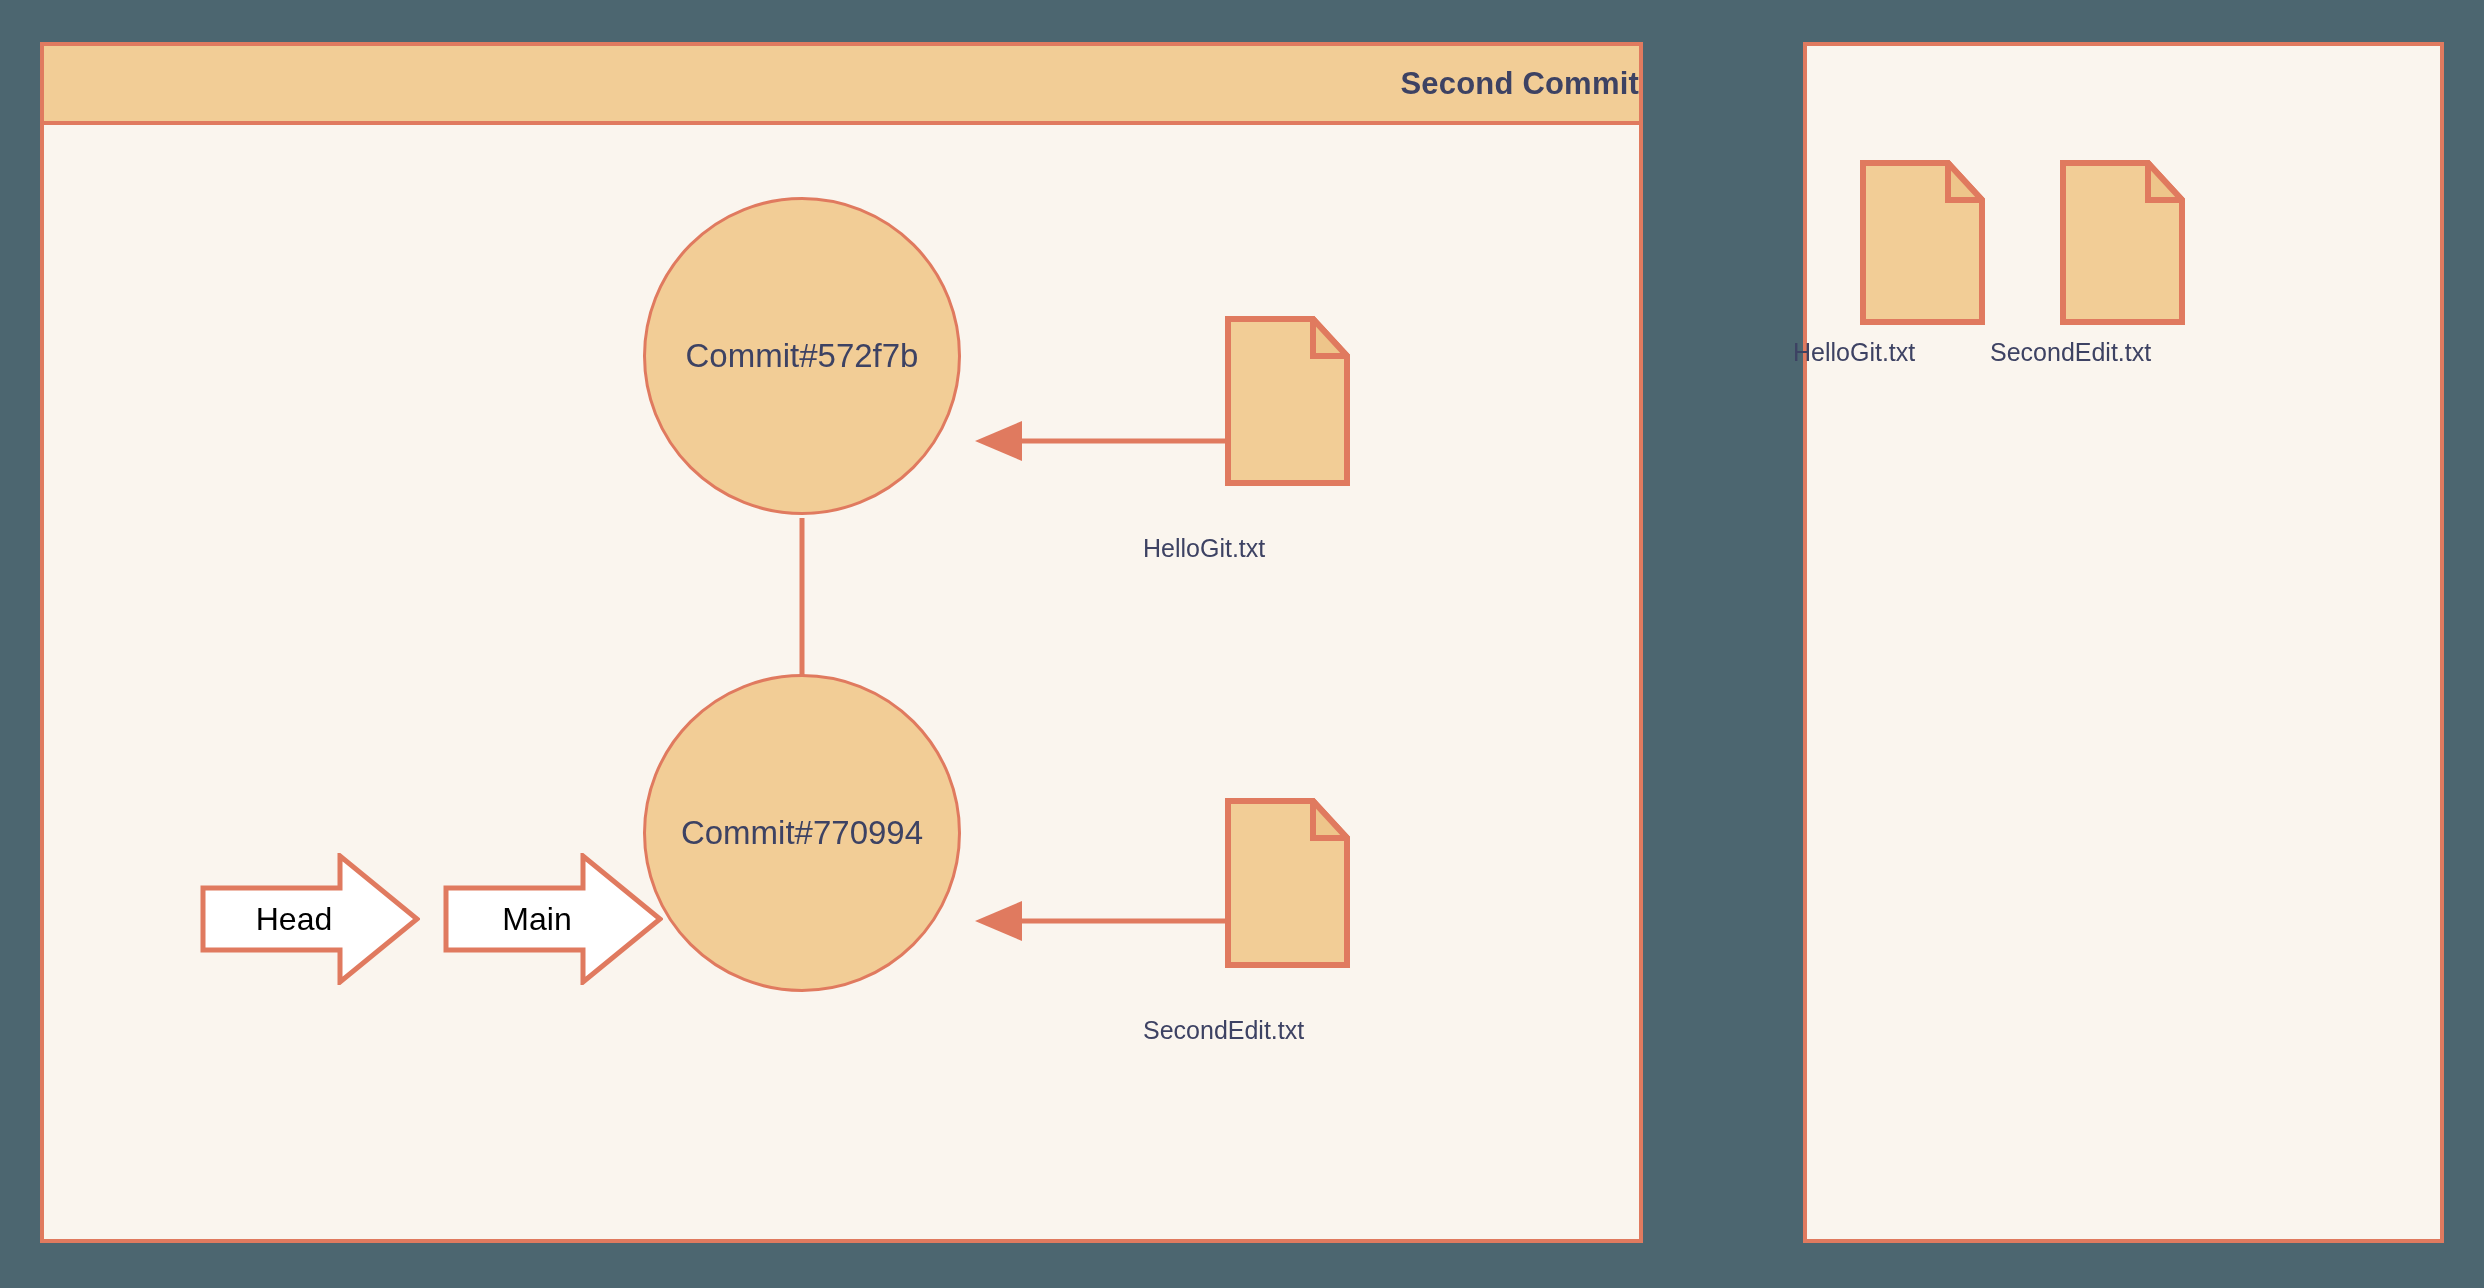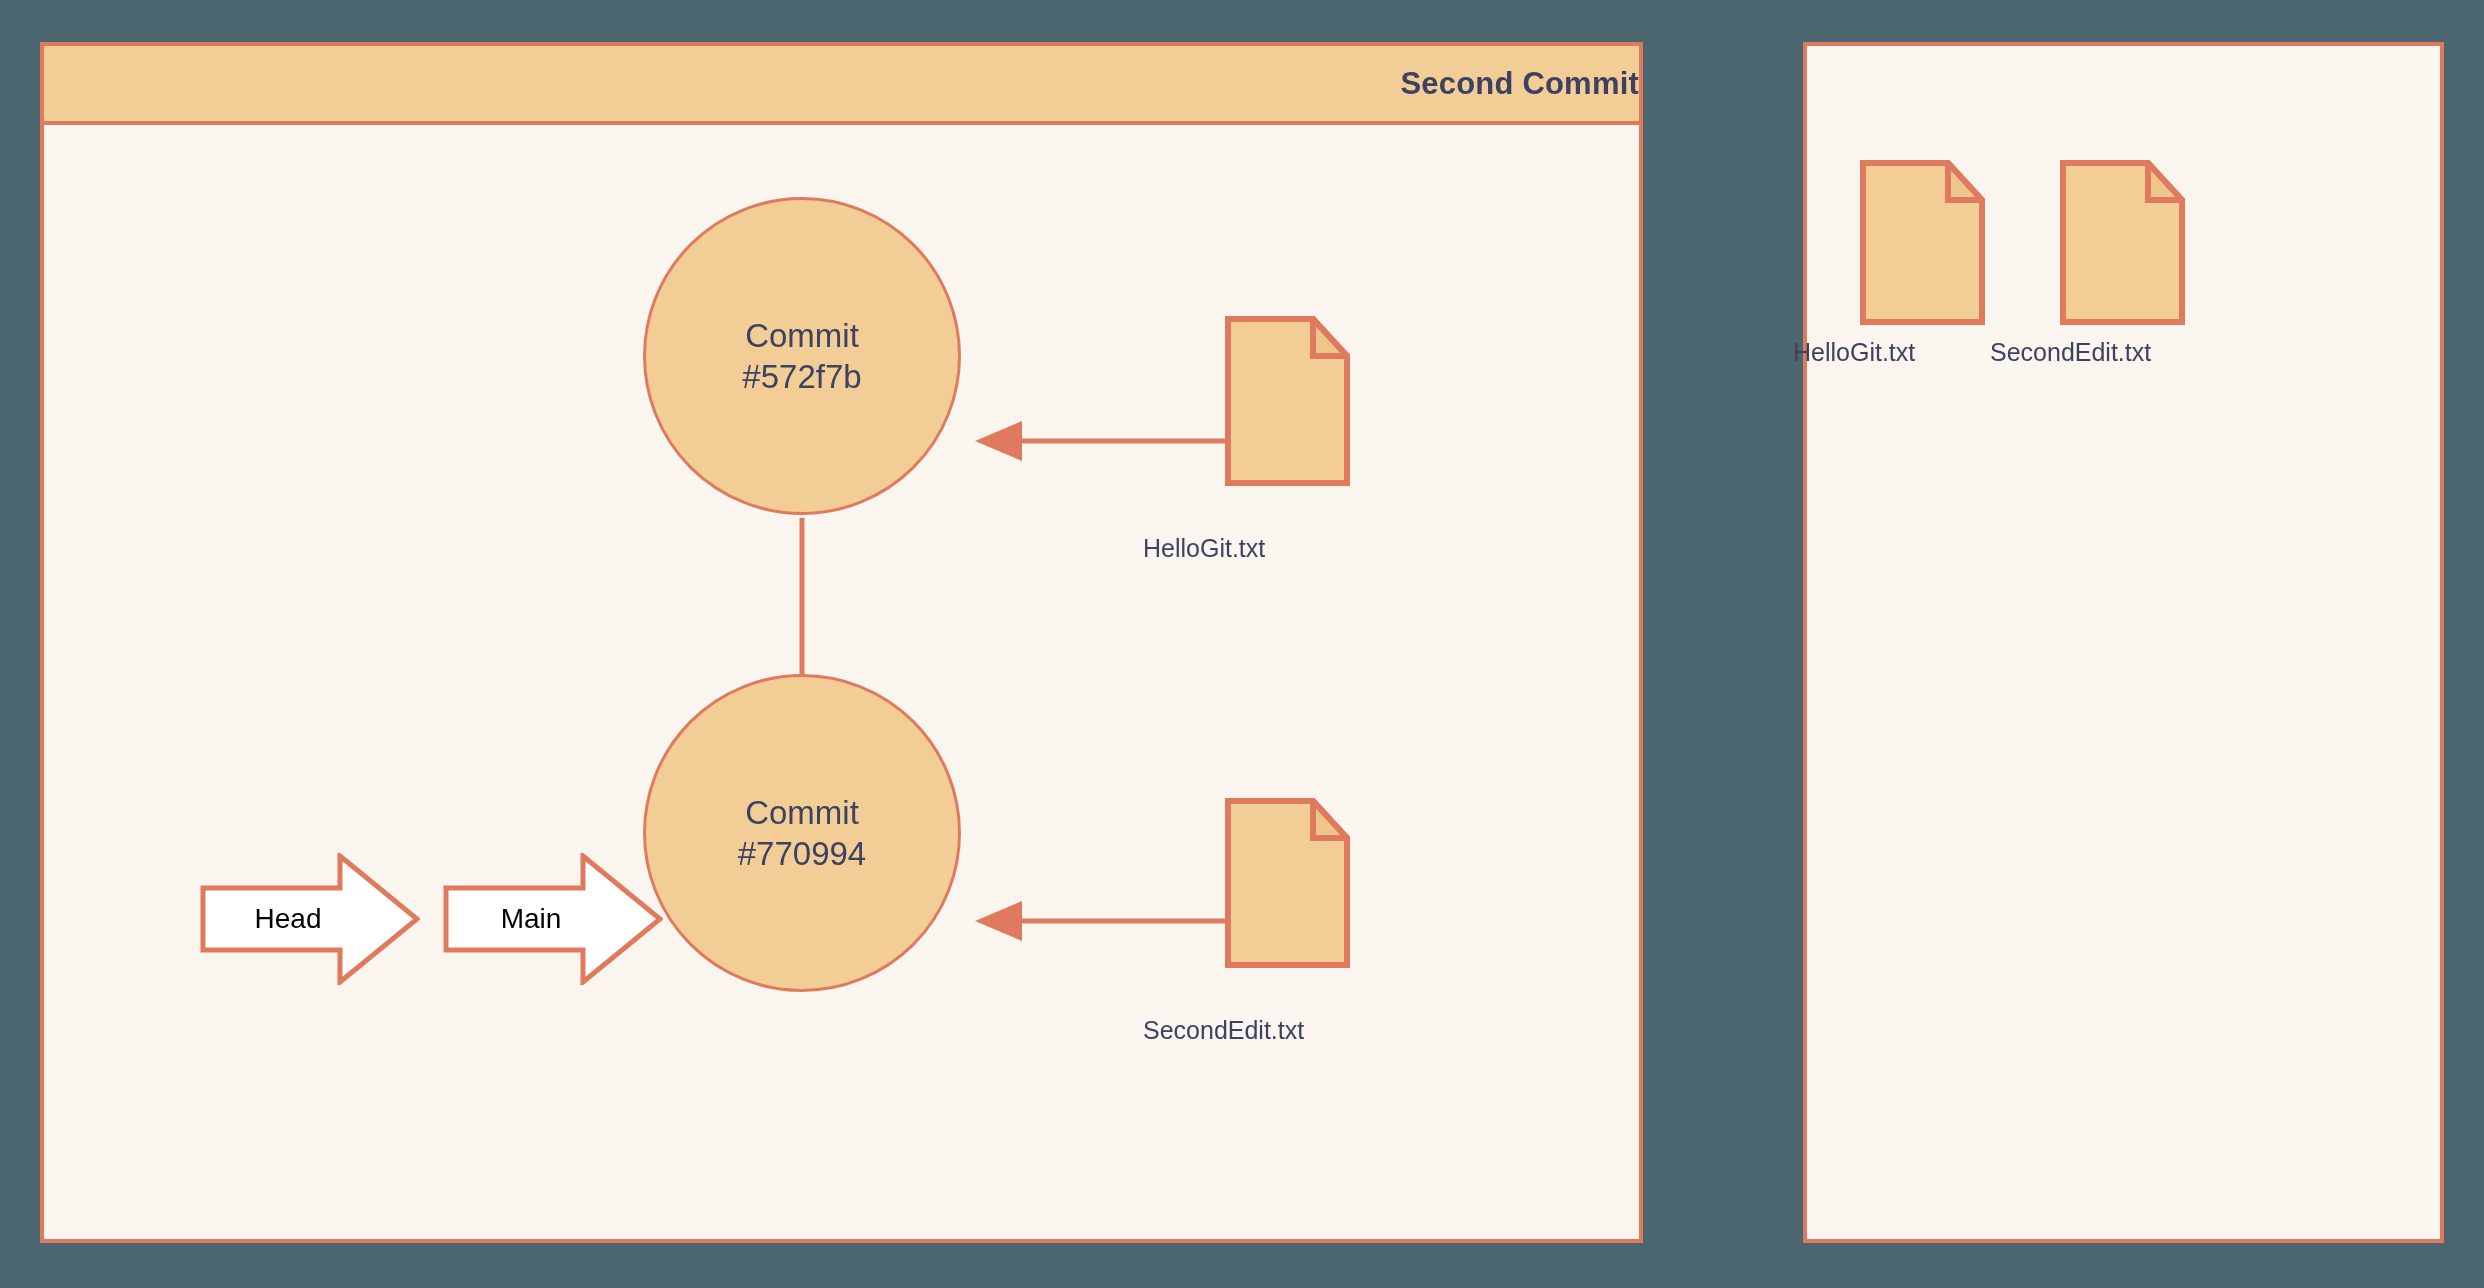--- a/index.html
+++ b/index.html
@@ -70,21 +70,21 @@
   
   .commit-node {
     position: absolute;
     width: 318px;
     height: 318px;
     border-radius: 50%;
     background: #f2cd96;
     border: 3px solid #e07a5f;
     box-sizing: border-box;
     display: flex;
-    flex-direction: column;
+    flex-direction: row;
     align-items: center;
     justify-content: center;
     color: #3d4263;
     font-size: 33px;
     line-height: 1.25;
   }
 
   #commit-node-1 { left: 643px; top: 197px; }
   #commit-node-2 { left: 643px; top: 674px; }
 
@@ -127,28 +127,28 @@
 
   
   .ref-arrow {
     position: absolute;
     width: 220px;
     height: 132px;
   }
   .ref-arrow svg { display: block; }
   .ref-arrow-label {
     position: absolute;
-    left: 0;
+    left: 6px;
     top: 0;
     width: 176px;
     height: 132px;
     display: flex;
     align-items: center;
     justify-content: center;
-    font-size: 28px;
+    font-size: 32px;
     color: #000000;
   }
   #ref-head { left: 200px; top: 853px; }
   #ref-main { left: 443px; top: 853px; }
 </style>
 </head>
 <body>
 
 <div class="panel" id="panel-commit">
   <div class="panel-header">

